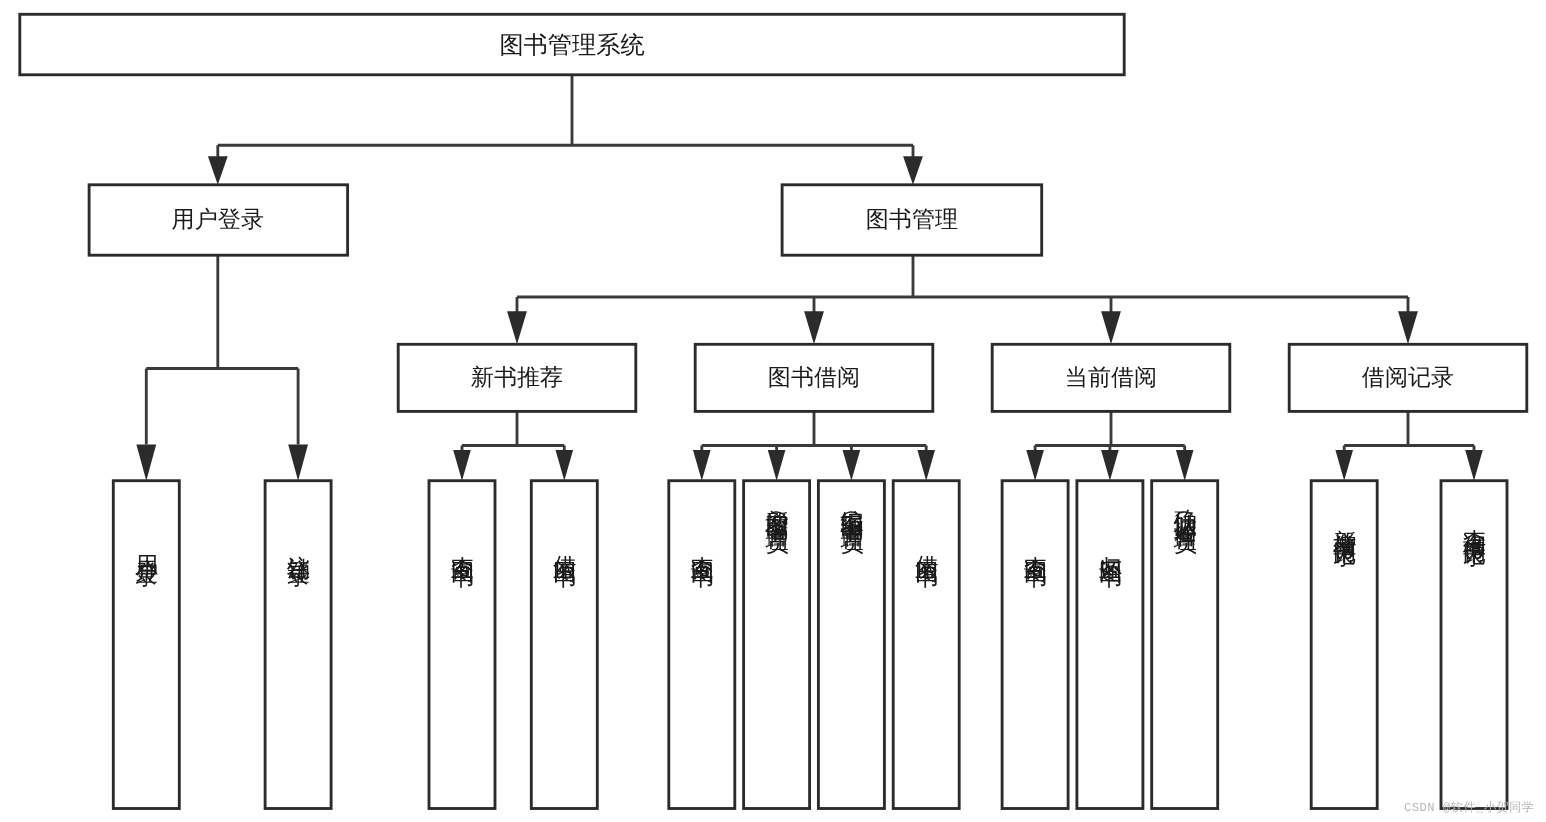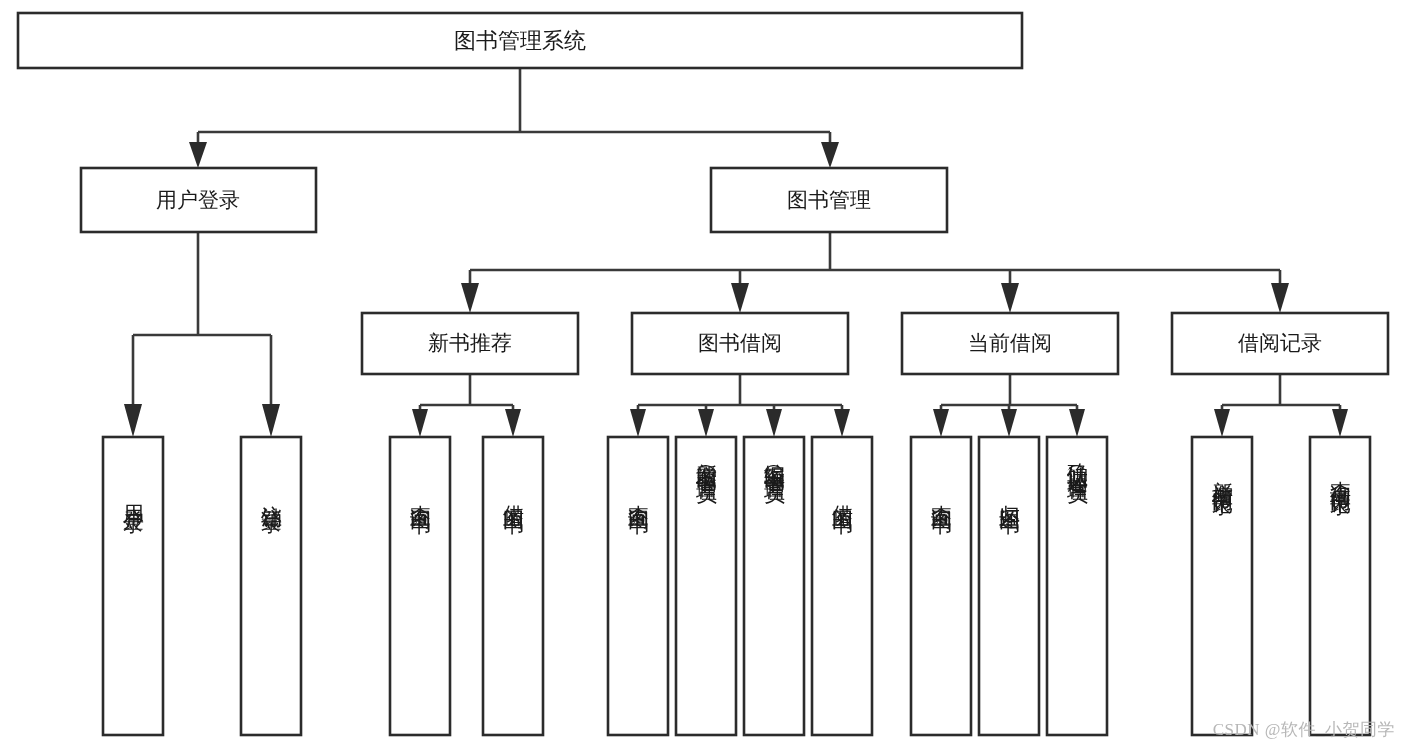--- a/index.html
+++ b/index.html
@@ -70,22 +70,22 @@
     font-size: 21px;
     line-height: 1.0;
     letter-spacing: 3px;
     color: #1a1a1a;
     white-space: nowrap;
   }
   #watermark {
     position: absolute;
     right: 10px;
     bottom: 6px;
-    font-family: Liberation Serif, serif;
-    font-size: 17px;
+    font-family: Liberation Mono, monospace;
+    font-size: 11px;
     color: #b7b7b7;
     letter-spacing: 0.5px;
     white-space: nowrap;
   }
 </style>
 </head>
 <body>
 
 <div id="diagram-root">
 

